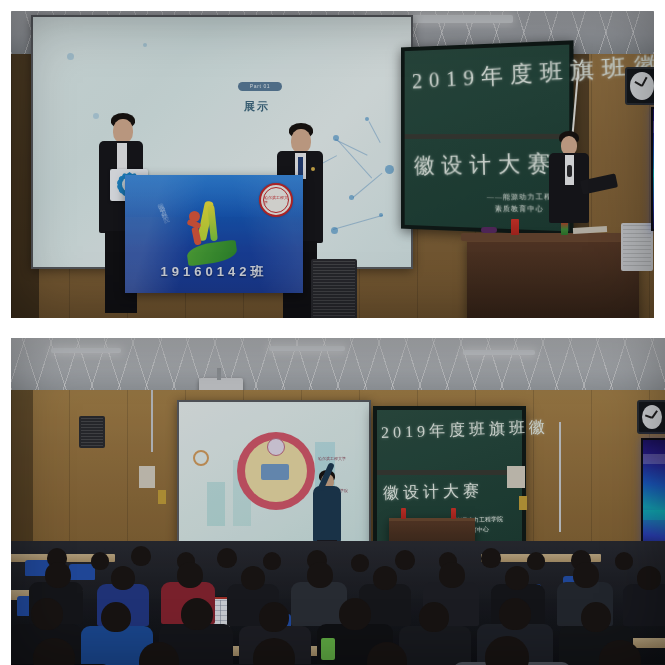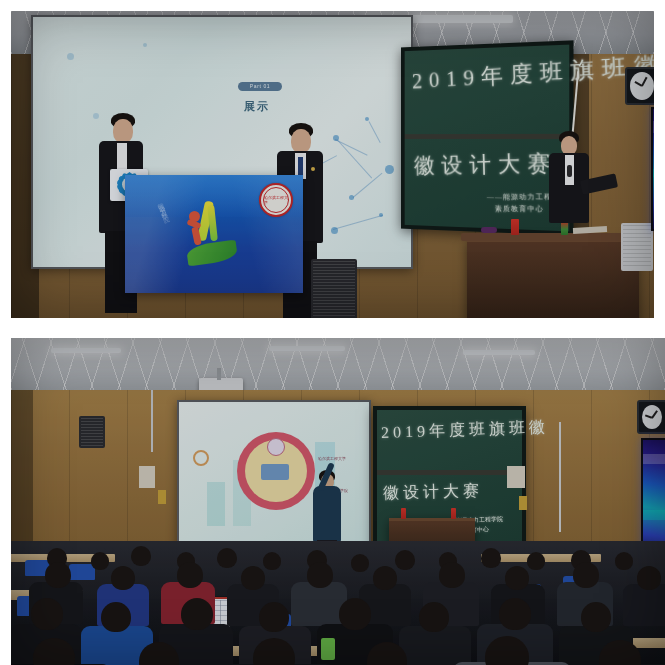--- a/index.html
+++ b/index.html
@@ -227,20 +227,21 @@
           <div style="position:absolute;left:10px;top:26px;width:7px;height:18px;background:#e0593c;border-radius:3px;transform:rotate(-12deg);"></div>
           <div style="position:absolute;left:4px;top:42px;width:50px;height:20px;background:linear-gradient(120deg,#56b23b,#2e8f2e);border-radius:50% 10% 50% 10%;transform:rotate(-8deg);"></div>
         </div>
 
         <div class="seal" style="left:134px;top:8px;width:30px;height:30px;">
           <div class="seal-in">哈尔滨工程大学</div>
         </div>
 
         <div style="position:absolute;left:28px;top:24px;width:12px;color:rgba(210,230,255,.45);font-size:6px;
                     writing-mode:vertical-rl;transform:rotate(-22deg);letter-spacing:2px;">能源动力工程学院</div>
+        <div class="flag-num" style="top:88px;">19160142班</div>
       </div>
 
       <div class="speaker" style="left:300px;top:248px;width:46px;height:62px;">
         <div class="speaker-grill"></div>
       </div>
       <div class="speaker-w" style="left:610px;top:212px;width:32px;height:48px;">
         <div class="speaker-grill" style="background:repeating-linear-gradient(180deg,rgba(0,0,0,.12) 0 1px,transparent 1px 4px)"></div>
       </div>
 
       <div class="clock" style="left:614px;top:56px;width:30px;height:34px;">

